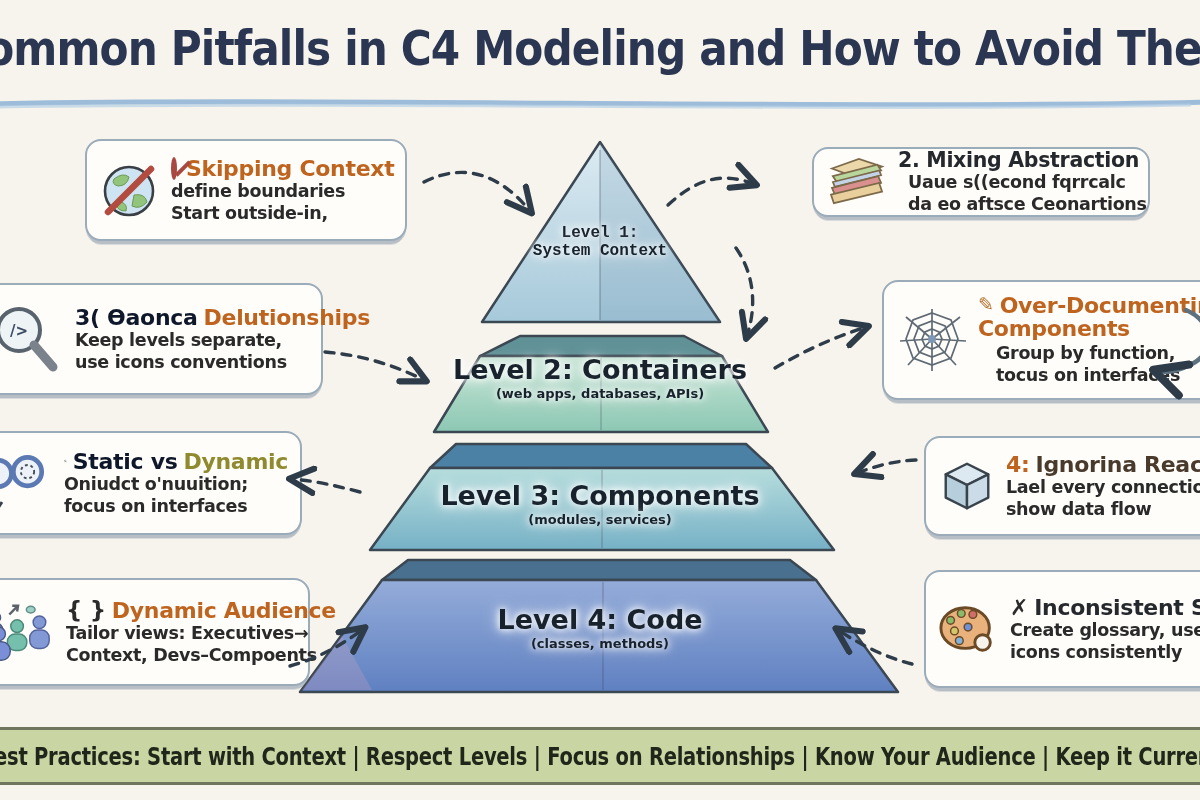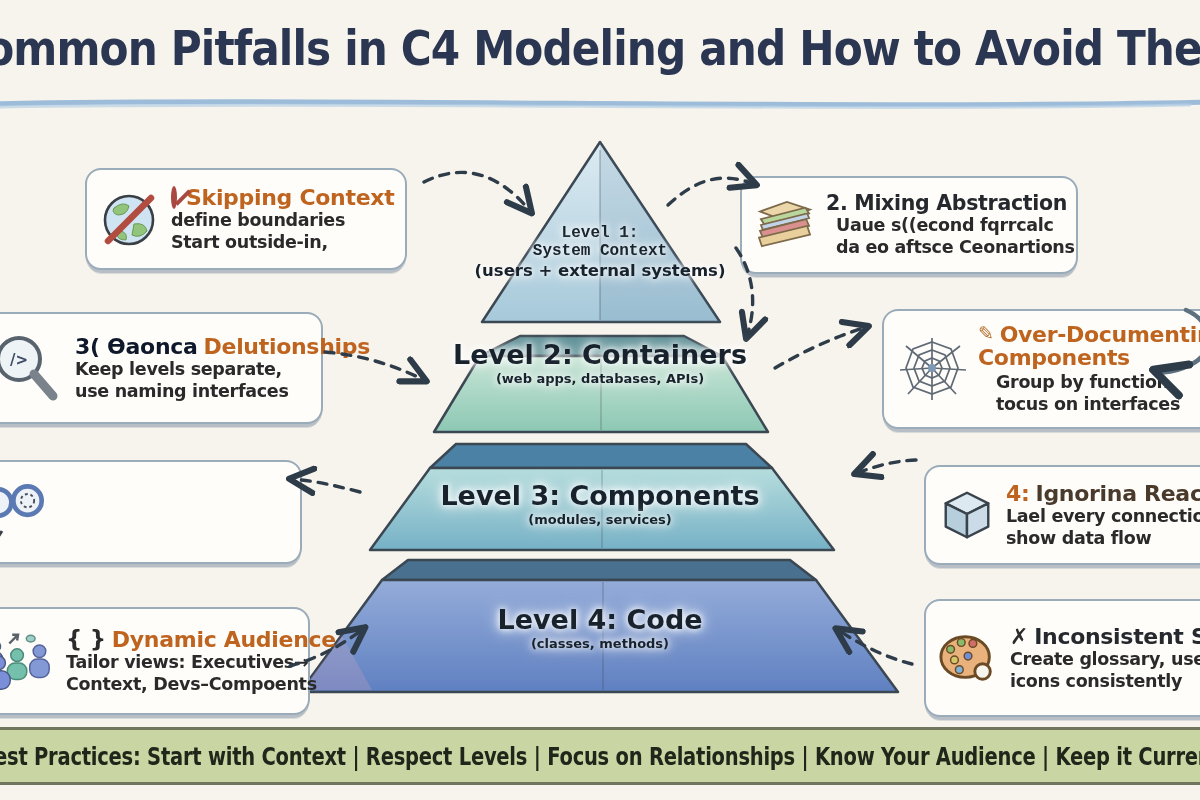--- a/index.html
+++ b/index.html
@@ -6,46 +6,46 @@
   .canvas{position:relative;width:1200px;height:800px;overflow:hidden;background:#f7f4ed;
           font-family:"DejaVu Sans",sans-serif;color:#262626;}
   
   .title{position:absolute;top:20px;left:50%;transform:translateX(-50%) scaleX(.88);
          white-space:nowrap;font-size:48px;font-weight:bold;color:#2b3752;letter-spacing:-1px;margin:0;}
   .underline{position:absolute;top:94px;left:-20px;pointer-events:none;}
   
   .callout{position:absolute;display:flex;align-items:center;gap:10px;
            background:#fefdfa;border:2.5px solid #9aabb9;border-radius:16px;
            box-shadow:0 4px 0 -1px rgba(150,162,175,.5),0 8px 0 -4px rgba(150,162,175,.30);
-           padding:8px 12px;box-sizing:border-box;margin-top:29px;}
+           padding:8px 12px;box-sizing:border-box;}
   .icon-wrap{flex:0 0 auto;display:flex;align-items:center;justify-content:center;}
   .txt{flex:1 1 auto;min-width:0;}
   .ttl{font-size:22px;font-weight:bold;letter-spacing:-.3px;white-space:nowrap;display:flex;align-items:center;gap:6px;color:#25282c;}
   .body{font-size:17.5px;font-weight:bold;letter-spacing:-.3px;line-height:1.24;white-space:nowrap;color:#2a2a2a;}
   .orange{color:#bf641f;} .green{color:#0f172a;} .olive{color:#8f8a2e;} .dark{color:#25282c;} .brown{color:#4a3a2c;}
   .glyph{font-weight:bold;color:#2b2b2b;}
   .no-badge{display:inline-block;width:17px;height:17px;border:3.5px solid #a84840;border-radius:50%;position:relative;margin-right:3px;}
   .no-badge::after{content:"";position:absolute;left:7px;top:-1px;width:3.5px;height:19px;background:#a84840;transform:rotate(45deg);}
   .tl{left:85px;top:139px;width:322px;height:102px;}
-  .tr{left:740px;top:147px;width:338px;height:98px;}
+  .tr{left:812px;top:147px;width:338px;height:70px;}
   .ml{left:-25px;top:283px;width:348px;height:112px;}
   .mr{left:882px;top:280px;width:352px;height:120px;}
   .ll{left:-30px;top:431px;width:332px;height:104px;}
   .lr{left:924px;top:436px;width:330px;height:100px;}
   .bl{left:-30px;top:578px;width:340px;height:108px;}
   .br{left:924px;top:570px;width:330px;height:118px;}
   
   .lvl{position:absolute;left:600px;transform:translateX(-50%);text-align:center;color:#18222c;
        text-shadow:0 0 6px rgba(255,255,255,.95),0 0 11px rgba(255,255,255,.9),0 0 18px rgba(255,255,255,.8);
        white-space:nowrap;pointer-events:none;}
   .lvl div:empty{display:none;}
   .lvl .l1{font-weight:bold;}
   .lvl .note{font-weight:bold;}
   .lvl1{top:224px;} .lvl1 .l1{font-size:16px;line-height:1.15;font-family:Liberation Mono, monospace;} .lvl1 .note{font-size:16.5px;}
-  .lvl2{top:339px;} .lvl3{top:480px;} .lvl4{top:604px;}
+  .lvl2{top:354px;} .lvl3{top:480px;} .lvl4{top:604px;}
   .lvl2 .l1,.lvl3 .l1,.lvl4 .l1{font-size:27px;line-height:1.2;}
   .lvl2 .note,.lvl3 .note,.lvl4 .note{font-size:13px;}
   
   .footer{position:absolute;left:-8px;right:-8px;top:727px;height:52px;background:#c9d5a2;
           border-top:3px solid #70765e;border-bottom:3px solid #70765e;}
   .footer-text{position:absolute;top:50%;left:50%;transform:translate(-50%,-50%) scaleX(.78);
                white-space:nowrap;font-size:25px;font-weight:bold;color:#20261a;letter-spacing:-.3px;}
   svg.layer{position:absolute;left:0;top:0;pointer-events:none;}
 </style>
 </head>
@@ -148,21 +148,21 @@
         <line x1="45" y1="42" x2="64" y2="64" stroke="#7a838b" stroke-width="9" stroke-linecap="round"></line>
       </svg>
     </div>
     <div class="txt">
       <div class="ttl">
           <span class="green">3( Өaonca</span>
           <span class="orange">Delutionships</span>
         </div>
       <div class="body">
           <div>Keep levels separate,</div>
-          <div>use naming interfaces</div>
+          <div>use icons conventions</div>
         </div>
     </div>
   </div>
 
   <div class="callout mr">
     <div class="icon-wrap">
       <svg width="72" height="70" viewBox="0 0 72 66">
         <g stroke="#5f6a74" stroke-width="1.7" fill="none">
           <line x1="36" y1="32" x2="36" y2="2"></line>
             <line x1="36" y1="32" x2="64" y2="10"></line>
@@ -196,20 +196,35 @@
 
   <div class="callout ll">
     <div class="icon-wrap">
       <svg width="70" height="64" viewBox="0 0 74 64">
         <circle cx="15" cy="22" r="14" fill="#edf1f8" stroke="#5b79b2" stroke-width="5"></circle>
         <circle cx="46" cy="20" r="15" fill="#edf1f8" stroke="#5b79b2" stroke-width="5"></circle>
         <circle cx="46" cy="20" r="7" fill="none" stroke="#454c55" stroke-width="2" stroke-dasharray="3 3"></circle>
         <line x1="14" y1="42" x2="14" y2="58" stroke="#3a4049" stroke-width="3"></line>
         <path d="M9,52 L14,60 L19,52" fill="none" stroke="#3a4049" stroke-width="3" stroke-linejoin="round"></path>
       </svg>
+    </div>
+    <div class="txt">
+      <div class="ttl">
+        <svg width="22" height="20" viewBox="0 0 22 20">
+          <circle cx="9" cy="8" r="6" fill="none" stroke="#34393f" stroke-width="2.5"></circle>
+          <line x1="13.5" y1="12.5" x2="19" y2="18" stroke="#34393f" stroke-width="3" stroke-linecap="round"></line>
+          <circle cx="4" cy="18" r="1.6" fill="#586b3a"></circle>
+        </svg>
+        <span class="green">Static vs</span>
+          <span class="olive">Dynamic</span>
+      </div>
+      <div class="body">
+          <div>Oniudct o'nuuition;</div>
+          <div>focus on interfaces</div>
+        </div>
     </div>
   </div>
 
   <div class="callout lr">
     <div class="icon-wrap">
       <svg width="58" height="58" viewBox="0 0 60 58">
         <g stroke="#39434c" stroke-width="2.5" stroke-linejoin="round">
           <polygon points="30,6 52,17 30,28 8,17" fill="#dde9f1"></polygon>
           <polygon points="8,17 30,28 30,52 8,41" fill="#b7cedd"></polygon>
           <polygon points="52,17 30,28 30,52 52,41" fill="#cbdce8"></polygon>
@@ -299,21 +314,20 @@
       <path d="M916,460 C893,461 876,466 857,473"></path>
       <path d="M290,666 C315,659 338,648 363,629"></path>
       <path d="M912,664 C888,658 864,647 838,630"></path>
     </g>
     <path d="M1186,310 C1214,322 1216,352 1192,364 C1176,372 1166,374 1157,371" fill="none" stroke="#5d717f" stroke-width="4.5" stroke-linecap="round" marker-end="url(#ah)"></path>
   </svg>
 
   <div class="lvl lvl1">
     <div class="l1">Level 1:</div>
     <div class="l1">System Context</div>
-    <div class="note">(users + external systems)</div>
   </div>
   <div class="lvl lvl2">
     <div class="l1">Level 2: Containers</div>
     <div class="note">(web apps, databases, APIs)</div>
   </div>
   <div class="lvl lvl3">
     <div class="l1">Level 3: Components</div>
     <div class="note">(modules, services)</div>
   </div>
   <div class="lvl lvl4">

